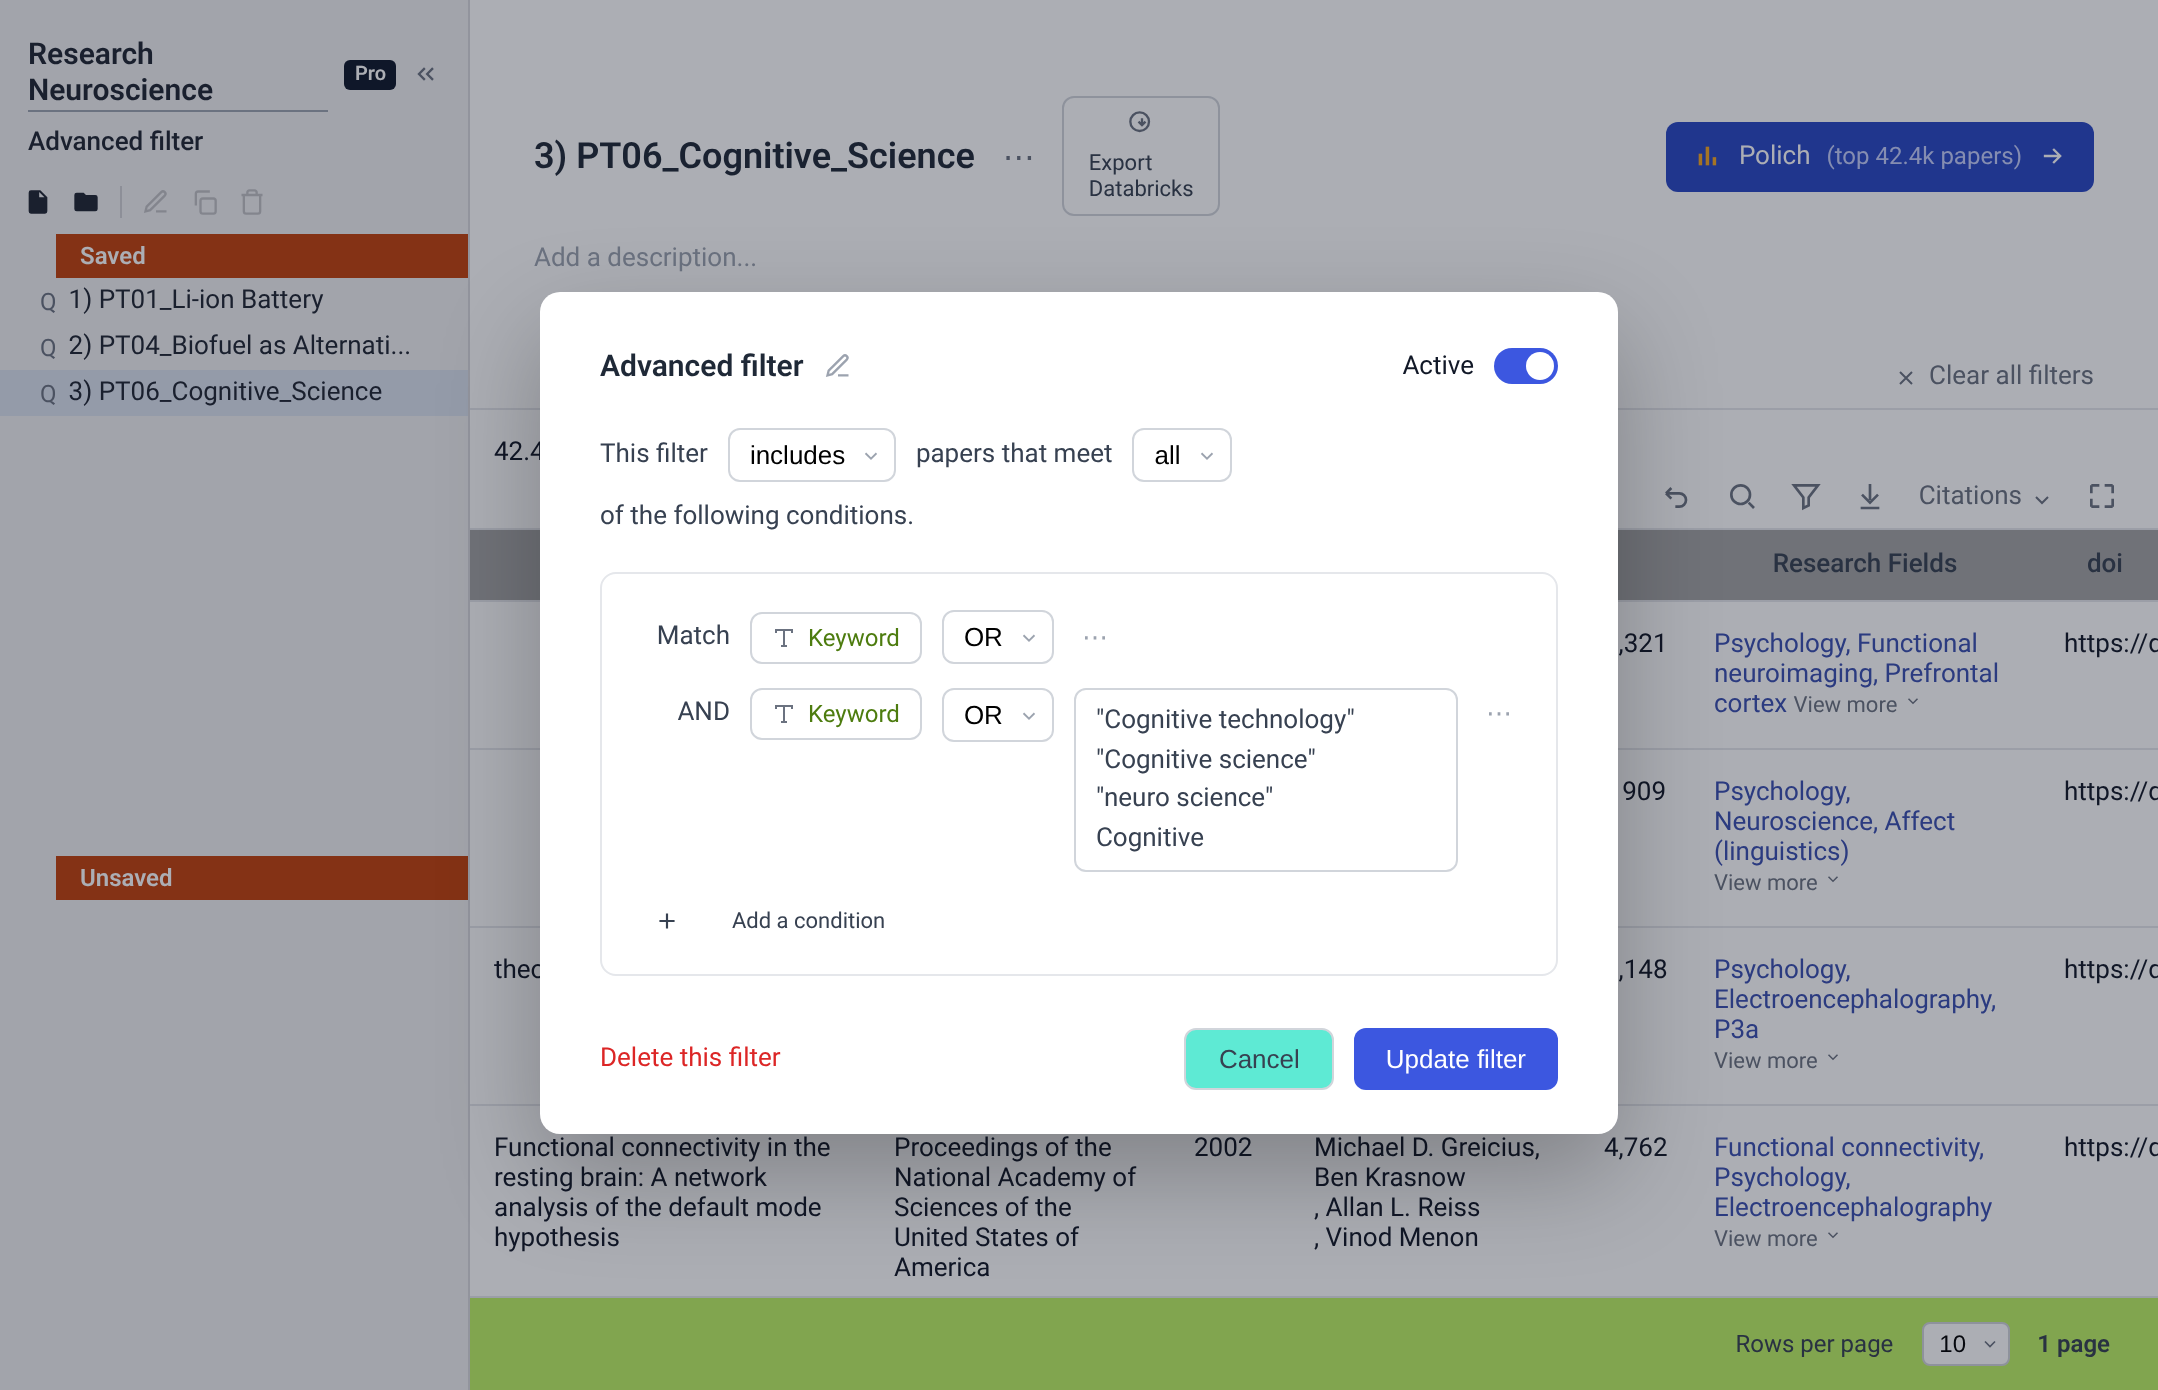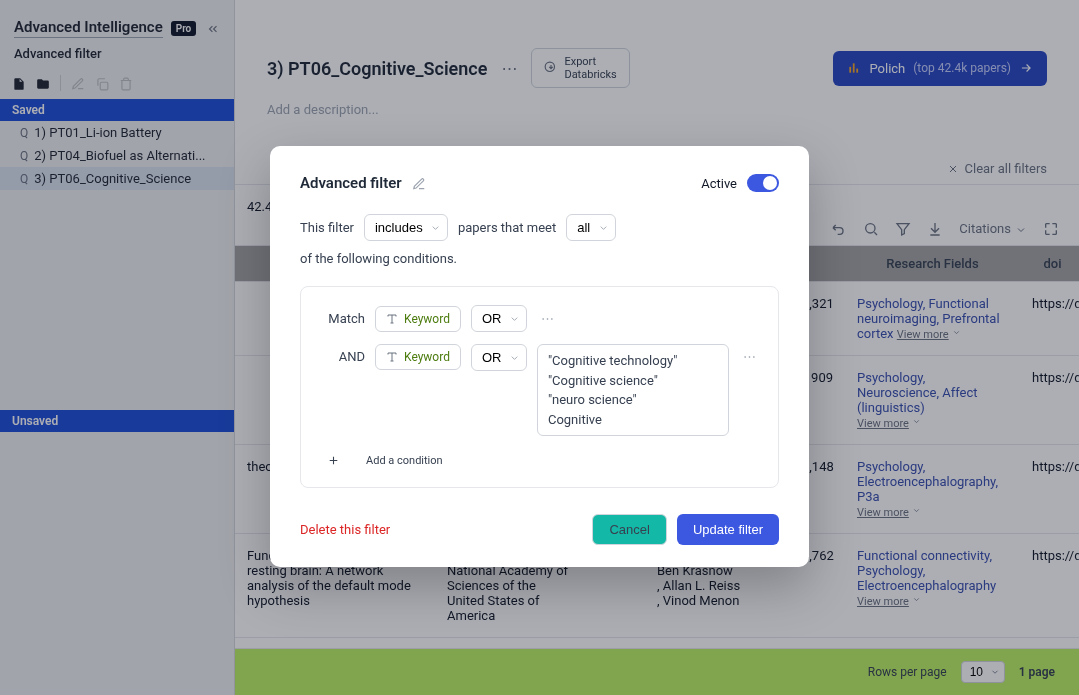--- a/index.html
+++ b/index.html
@@ -8,48 +8,48 @@
 .sidebar { position: absolute; left: 0; top: 0; width: 235px; height: 100%; background: #f0f0f2; border-right: 1px solid #d8d8dc; }
 .sidebar-header { display: flex; align-items: center; padding: 18px 14px 8px; gap: 8px; }
 .sidebar-title { font-size: 15px; font-weight: 600; color: #1f2532; border-bottom: 1px solid #9ca3af; padding-bottom: 1px; }
 .pro-badge { background: #0f172a; color: #fff; font-size: 10px; font-weight: 600; padding: 2px 5px; border-radius: 3px; }
 .collapse-ico { margin-left: auto; color: #6b7280; }
 .sidebar-subtitle { padding: 0 14px 10px; font-size: 13px; font-weight: 500; color: #1f2532; }
 .sidebar-toolbar { display: flex; gap: 10px; padding: 4px 12px 8px; color: #6b7280; align-items: center; }
 .sidebar-toolbar .ico { color: #1f2532; }
 .sidebar-toolbar .ico.muted { color: #c0c0c4; }
 .tb-divider { width: 1px; height: 16px; background: #d0d0d4; }
-.section-band { background: #1d4ed8; color: #fff; font-size: 12px; font-weight: 600; padding: 4px 12px; }
+.section-band { background: #c2410c; color: #fff; font-size: 12px; font-weight: 600; padding: 4px 12px; margin-left: 28px; }
 .sidebar-list { list-style: none; }
 .sidebar-item { display: flex; align-items: center; gap: 6px; padding: 4px 20px; font-size: 13px; color: #1f2532; cursor: pointer; }
 .sidebar-item.active { background: #dbe2ef; }
 .sidebar-item .q { color: #6b7280; font-size: 12px; }
 
 .main { position: absolute; left: 235px; top: 0; right: 0; bottom: 0; background: #fff; overflow: hidden; }
 .main-hdr { display: flex; align-items: center; padding: 48px 32px 0; gap: 14px; }
 .main-title { font-size: 18px; font-weight: 600; color: #1f2937; }
 .more-dots { color: #6b7280; font-size: 16px; cursor: pointer; }
-.export-btn { border: 1px solid #d1d5db; border-radius: 6px; padding: 6px 12px; font-size: 11px; color: #374151; line-height: 1.2; display: flex; gap: 6px; align-items: center; }
+.export-btn { border: 1px solid #d1d5db; border-radius: 6px; padding: 6px 12px; font-size: 11px; color: #374151; line-height: 1.2; display: flex; gap: 6px; align-items: center; flex-direction: column; }
 .export-btn svg { flex-shrink: 0; }
 .analyze-btn { margin-left: auto; background: #2947c4; color: #fff; border-radius: 6px; padding: 10px 14px; display: flex; align-items: center; gap: 8px; font-size: 13px; }
 .analyze-btn .sub { color: #c3cdfa; font-size: 12px; }
 .desc-row { padding: 14px 32px; color: #9ca3af; font-size: 13px; }
 
 .filter-bar { display: flex; justify-content: flex-end; padding: 30px 32px 8px; border-bottom: 1px solid #e5e7eb; }
 .clear-filters { color: #6b7280; font-size: 13px; display: flex; gap: 6px; align-items: center; }
 
 .count-row { padding: 14px 12px 6px; font-size: 13px; color: #111827; }
 .toolbar-row { display: flex; gap: 16px; padding: 0 20px 8px; justify-content: flex-end; color: #6b7280; align-items: center; }
 .toolbar-row .citations { display: flex; gap: 4px; align-items: flex-end; }
 
 .tbl { width: 100%; border-collapse: collapse; table-layout: fixed; }
 .tbl th { text-align: center; font-weight: 500; font-size: 13px; color: #374151; padding: 10px 12px; border-top: 1px solid #e5e7eb; border-bottom: 1px solid #e5e7eb; background: #a3a3a3; }
 .tbl td { padding: 14px 12px; border-bottom: 1px solid #e5e7eb; font-size: 13px; vertical-align: top; }
 .fields { color: #3a4fb0; }
-.view-more { color: #6b7280; font-size: 11px; text-decoration: underline; display: inline-flex; gap: 3px; align-items: flex-start; }
+.view-more { color: #6b7280; font-size: 11px; display: inline-flex; gap: 3px; align-items: flex-start; }
 .num { text-align: right; color: #111827; }
 
 .footer { display: flex; justify-content: flex-end; align-items: center; gap: 14px; padding: 12px 24px; border-top: 1px solid #e5e7eb; font-size: 12px; color: #374151; position: absolute; bottom: 0; right: 0; left: 0; background: #bef264; }
 .footer select { border: 1px solid #d1d5db; border-radius: 4px; padding: 3px 20px 3px 8px; font-size: 12px; appearance: none; background: #fff; }
 .footer .select-wrap { position: relative; }
 .footer .select-wrap svg { position: absolute; right: 5px; top: 50%; transform: translateY(-50%); pointer-events: none; }
 
 .backdrop { position: absolute; inset: 0; background: rgba(17,24,39,0.35); z-index: 50; }
 .modal { position: absolute; left: 270px; top: 146px; width: 539px; background: #fff; border-radius: 10px; z-index: 60; box-shadow: 0 20px 50px rgba(0,0,0,0.25); padding: 0; }
 .modal-inner { padding: 28px 30px 22px; }
@@ -72,31 +72,31 @@
 .txt-input { border: 1px solid #d1d5db; border-radius: 6px; padding: 5px 22px 5px 10px; font-size: 13px; flex: 1; min-width: 190px; }
 .multi-input { border: 1px solid #d1d5db; border-radius: 6px; padding: 6px 10px; flex: 1; min-width: 190px; font-size: 13px; line-height: 1.5; color: #374151; }
 .row-dots { color: #9ca3af; padding: 0 4px; cursor: pointer; }
 .cond-row .spinner { position: absolute; right: 5px; top: 50%; transform: translateY(-50%); display: flex; flex-direction: column; color: #9ca3af; }
 .input-wrap { position: relative; flex: 1; display: flex; }
 .add-cond { display: flex; gap: 26px; align-items: center; font-size: 11px; color: #374151; margin-top: 18px; margin-left: 8px; }
 
 .modal-ftr { display: flex; align-items: center; margin-top: 26px; }
 .delete-link { color: #dc2626; font-size: 13px; }
 .ftr-right { margin-left: auto; display: flex; gap: 10px; }
-.btn-cancel { border: 1px solid #d1d5db; border-radius: 6px; padding: 7px 16px; font-size: 13px; color: #374151; background: #14b8a6; }
+.btn-cancel { border: 1px solid #d1d5db; border-radius: 6px; padding: 7px 16px; font-size: 13px; color: #374151; background: #5eead4; }
 .btn-update { background: #3c57e0; color: #fff; border: none; border-radius: 6px; padding: 7px 16px; font-size: 13px; font-weight: 500; }
 
 svg { display: inline-block; vertical-align: middle; }
 </style>
 </head>
 <body>
 
 <div class="sidebar">
   <div class="sidebar-header">
-    <span class="sidebar-title">Advanced Intelligence</span>
+    <span class="sidebar-title">Research Neuroscience</span>
     <span class="pro-badge">Pro</span>
     <span class="collapse-ico">
       <svg width="14" height="14" viewBox="0 0 24 24" fill="none" stroke="currentColor" stroke-width="2">
           <path d="M11 17l-5-5 5-5M18 17l-5-5 5-5"></path>
         </svg>
     </span>
   </div>
   <div class="sidebar-subtitle">Advanced filter</div>
   <div class="sidebar-toolbar">
     <span class="ico"><svg width="14" height="14" viewBox="0 0 24 24" fill="currentColor">

